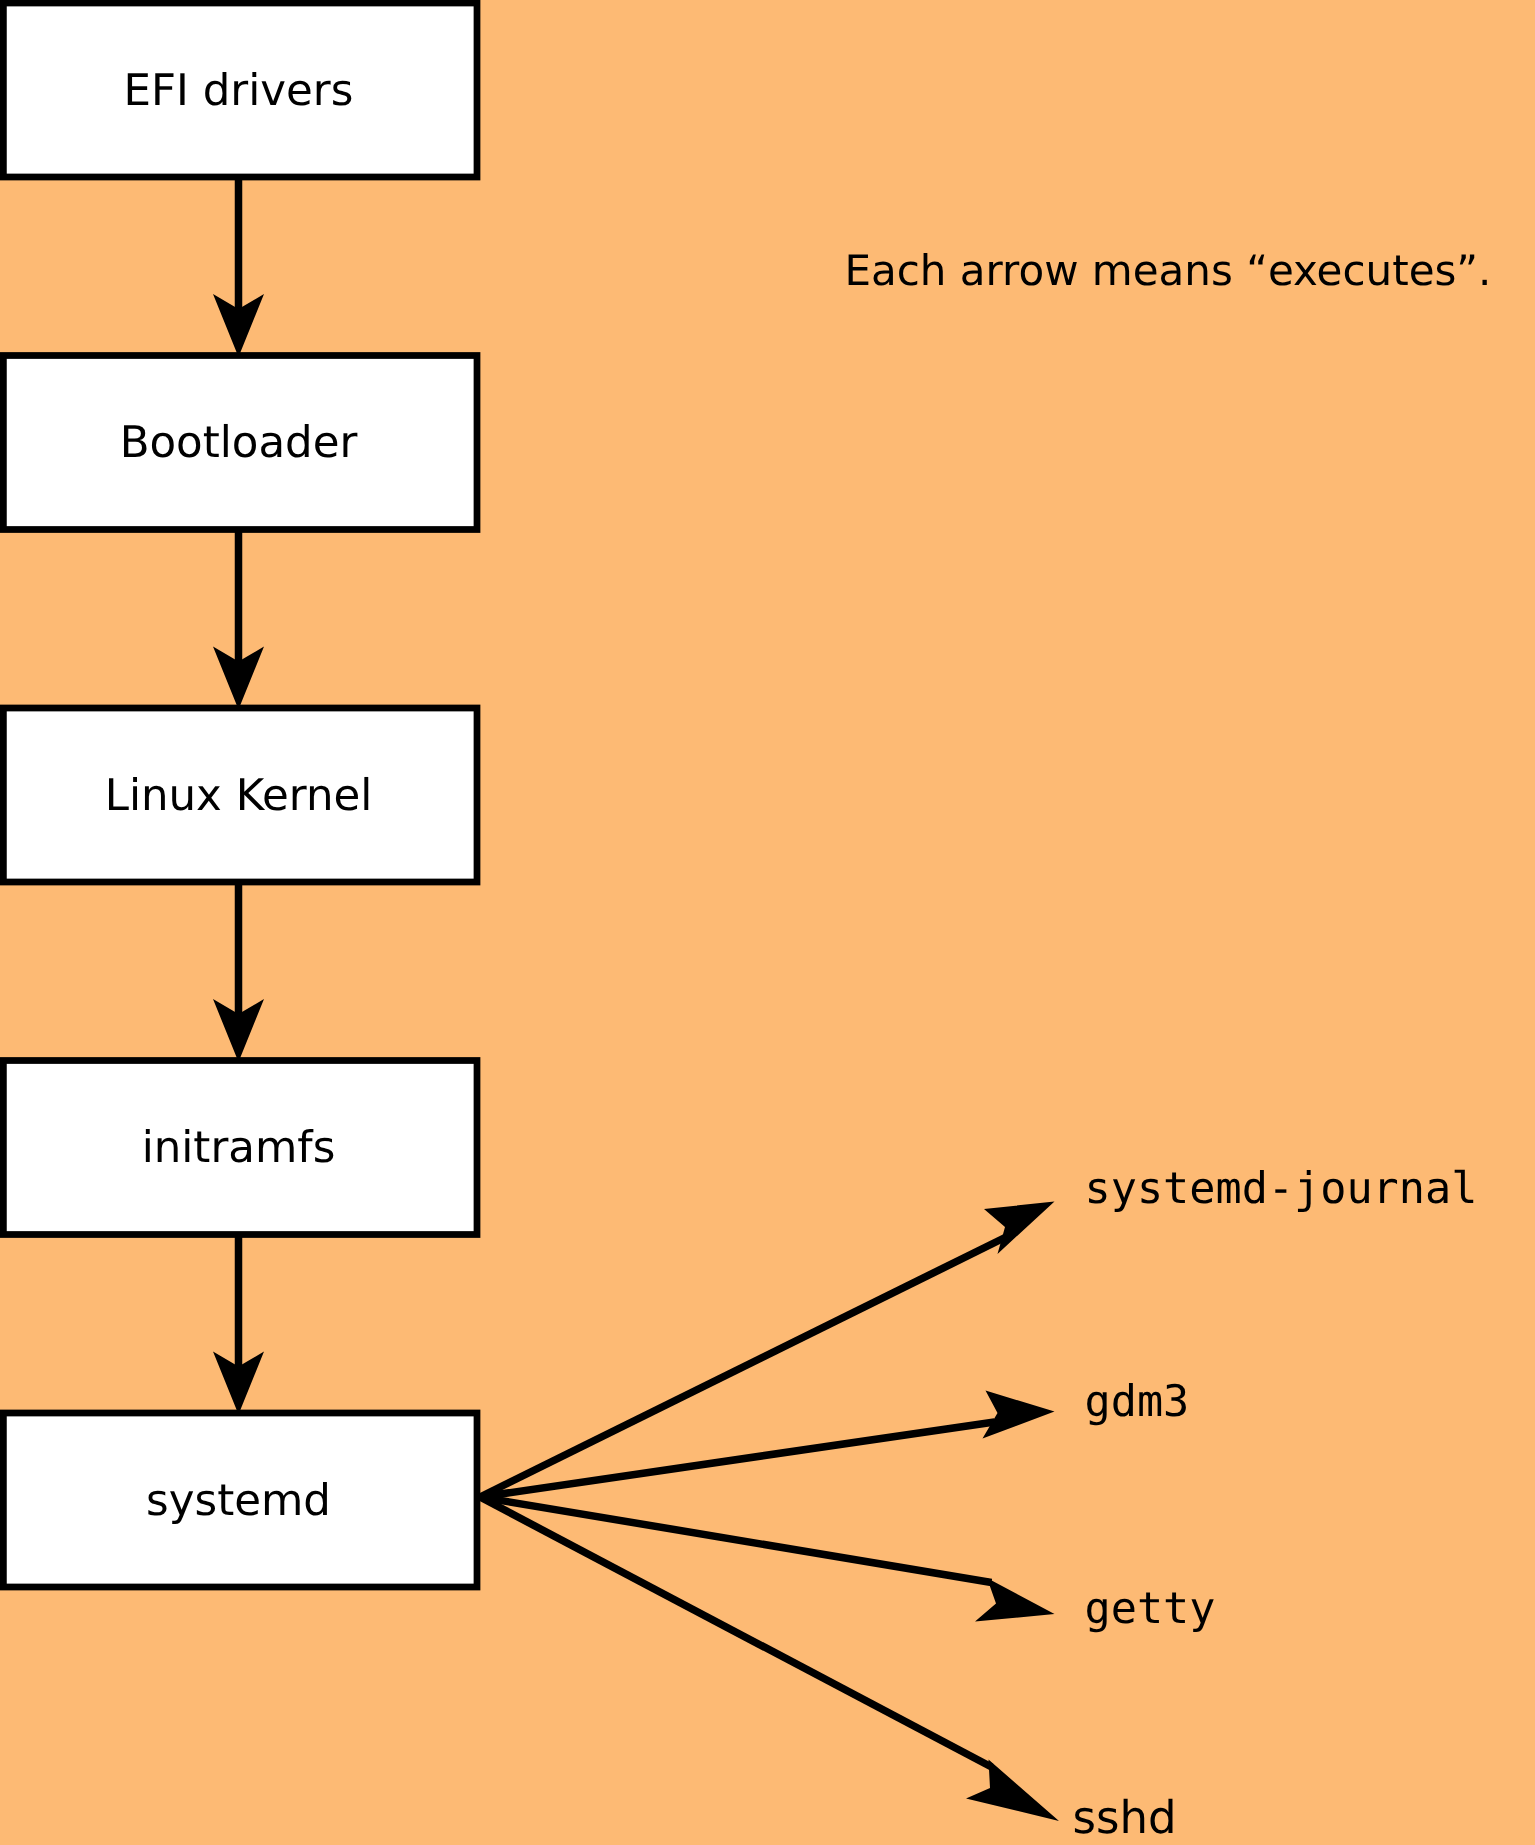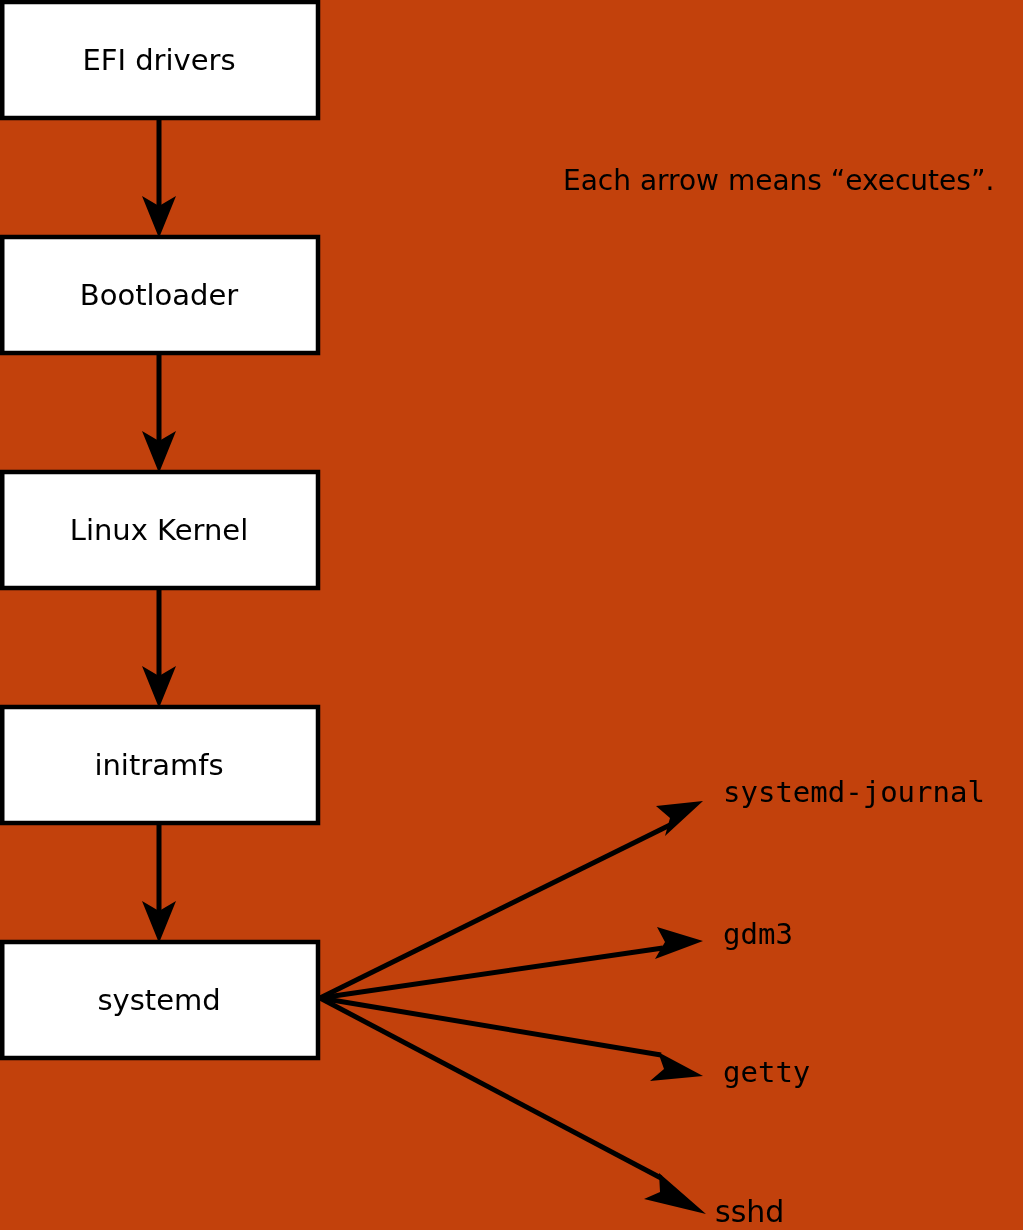--- a/index.html
+++ b/index.html
@@ -8,21 +8,21 @@
     padding: 0;
     background: #ffffff;
   }
   body {
     font-family: "DejaVu Sans", sans-serif;
   }
   #canvas {
     position: relative;
     width: 1023px;
     height: 1230px;
-    background: #c2410c;
+    background: #fdba74;
     overflow: hidden;
   }
   #diagram-svg {
     position: absolute;
     left: 0;
     top: 0;
     width: 1023px;
     height: 1230px;
   }
   .box-rect {

